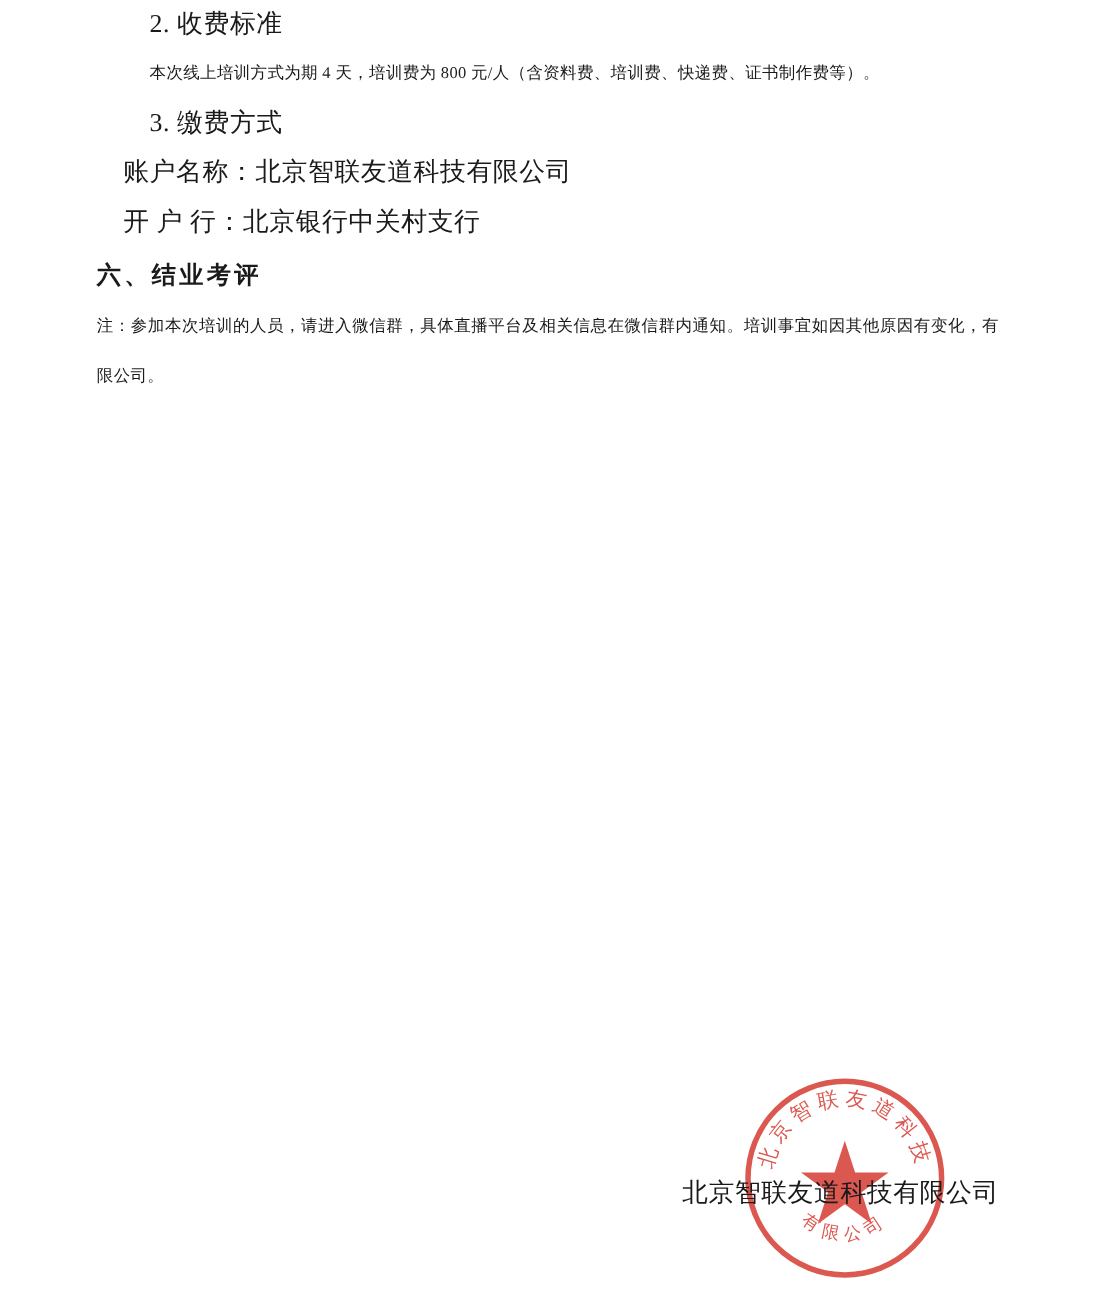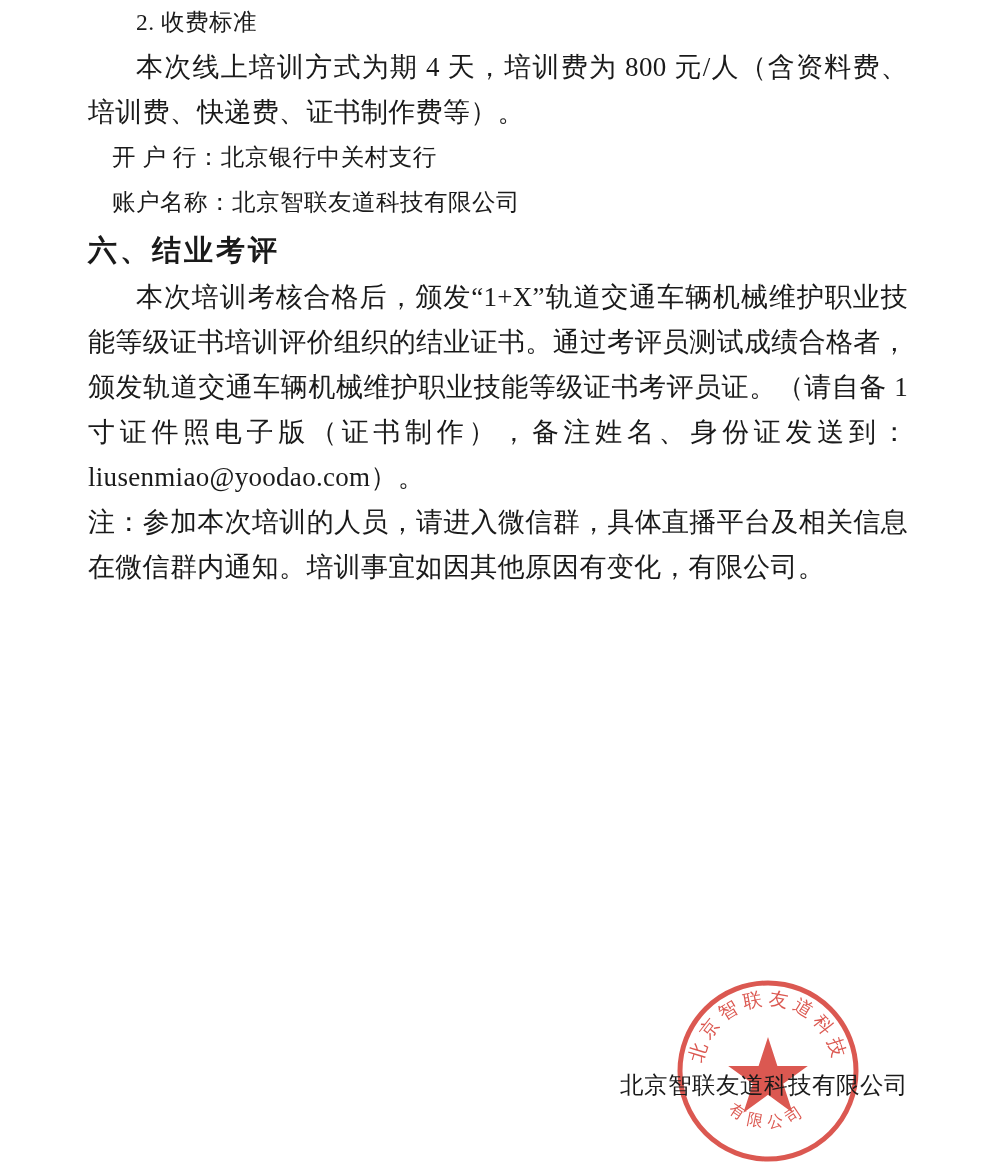--- a/index.html
+++ b/index.html
@@ -35,27 +35,27 @@
     letter-spacing: 0.5px;
     white-space: nowrap;
   }
   .indent-2 {
     text-indent: 48px;
   }
   .indent-1 {
     text-indent: 24px;
   }
   .heading {
-    font-size: 29px;
+    font-size: 22px;
     font-weight: bold;
     line-height: 50px;
     letter-spacing: 3px;
   }
   .para {
-    font-size: 27px;
+    font-size: 15px;
     line-height: 45px;
     letter-spacing: 0.3px;
     text-align: justify;
   }
   .para.first {
     text-indent: 48px;
   }
 
   .sign-area {
     position: absolute;
@@ -98,34 +98,37 @@
 
   <div class="content">
 
     <div class="line indent-2">
       <span>2.</span>
       <span>收费标准</span>
     </div>
 
     <div class="para first">本次线上培训方式为期 4 天，培训费为 800 元/人（含资料费、培训费、快递费、证书制作费等）。</div>
 
+    <div class="line indent-2">
+      <span>3.</span>
+      <span>缴费方式</span>
+    </div>
 
+
+    <div class="line indent-1">
+      <span>账户名称：</span><span>北京智联友道科技有限公司</span>
+    </div>
 
     <div class="line indent-1">
       <span>开 户 行：</span><span>北京银行中关村支行</span>
     </div>
 
-    <div class="line indent-1">
-      <span>账户名称：</span><span>北京智联友道科技有限公司</span>
-    </div>
-
 
     <div class="heading">六、结业考评</div>
 
-    <div class="para first">本次培训考核合格后，颁发“1+X”轨道交通车辆机械维护职业技能等级证书培训评价组织的结业证书。通过考评员测试成绩合格者，颁发轨道交通车辆机械维护职业技能等级证书考评员证。（请自备 1 寸证件照电子版（证书制作），备注姓名、身份证发送到：liusenmiao@yoodao.com）。</div>
 
     <div class="para">注：参加本次培训的人员，请进入微信群，具体直播平台及相关信息在微信群内通知。培训事宜如因其他原因有变化，有限公司。</div>
 
   </div>
 
   <div class="seal">
     <svg width="192" height="192" viewBox="0 0 192 192" xmlns="http://www.w3.org/2000/svg">
       <defs>
         <path id="sealTopArc" d="M 30 96 A 66 66 0 0 1 162 96"></path>
         <path id="sealBottomArc" d="M 40 96 A 56 56 0 0 0 152 96"></path>

